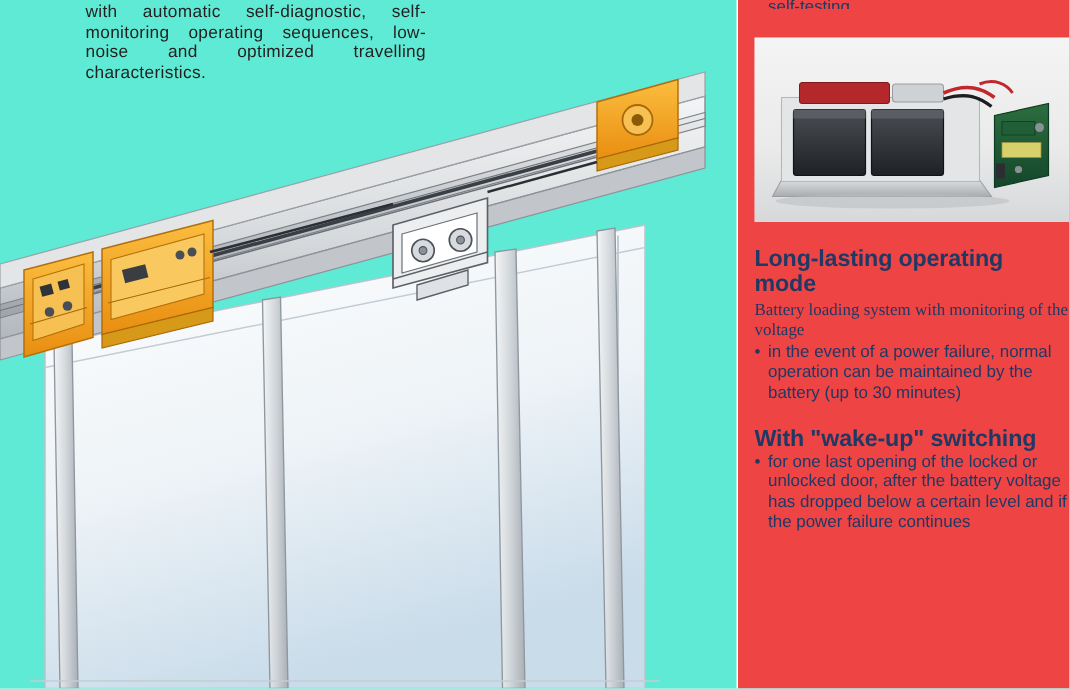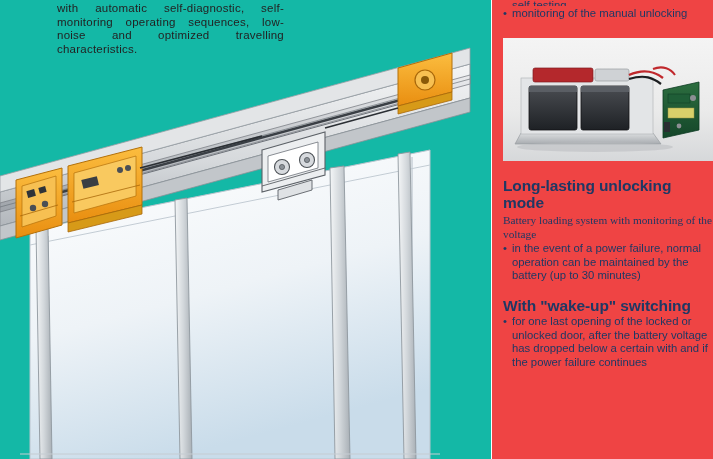--- a/index.html
+++ b/index.html
@@ -16,21 +16,21 @@
   }
 
   
   .left-col {
     position: absolute;
     left: 0;
     top: 0;
     width: 492px;
     height: 459px;
     overflow: hidden;
-    background: #14b8a6;
+    background: #5eead4;
   }
 
   .intro-text {
     position: absolute;
     left: 57px;
     top: 2px;
     width: 227px;
     font-size: 11.5px;
     line-height: 13.6px;
     color: #231f20;
@@ -254,23 +254,20 @@
   </svg>
 </div>
 
 <div class="col-divider"></div>
 
 <div class="right-col">
   <div class="right-inner">
 
     <div class="clipped-line">self-testing</div>
 
-    <ul class="bullet-list">
-      <li>monitoring of the manual unlocking</li>
-    </ul>
 
     <div class="photo-box">
       <svg viewBox="0 0 210 123" width="210" height="123">
         <defs>
           <linearGradient id="bgPh" x1="0" y1="0" x2="0" y2="1">
             <stop offset="0%" stop-color="#f4f4f4"></stop>
             <stop offset="60%" stop-color="#eaeaea"></stop>
             <stop offset="100%" stop-color="#d6d8da"></stop>
           </linearGradient>
           <linearGradient id="batGrad" x1="0" y1="0" x2="0" y2="1">
@@ -308,28 +305,28 @@
         <rect x="165" y="56" width="22" height="9" fill="#1f5e37" stroke="#0d3a22" stroke-width="0.5"></rect>
         <rect x="165" y="70" width="26" height="10" fill="#d8d06a" stroke="#9a9445" stroke-width="0.5"></rect>
         <circle cx="190" cy="60" r="3" fill="#8c8f93"></circle>
         <circle cx="176" cy="88" r="2.4" fill="#8c8f93"></circle>
         <rect x="161" y="84" width="6" height="10" fill="#2a2d31"></rect>
 
         <ellipse cx="92" cy="109" rx="78" ry="5" fill="#b9bcbf" opacity="0.55"></ellipse>
       </svg>
     </div>
 
-    <h2 class="section-head sp-a">Long-lasting unlocking mode</h2>
+    <h2 class="section-head sp-a">Long-lasting operating mode</h2>
 
     <p class="body-text sp-b">Battery loading system with monitoring of the voltage</p>
 
     <ul class="bullet-list sp-c">
       <li>in the event of a power failure, normal operation can be maintained by the battery (up to 30 minutes)</li>
     </ul>
 
     <h2 class="section-head sp-d">With "wake-up" switching</h2>
 
     <ul class="bullet-list sp-c">
-      <li>for one last opening of the locked or unlocked door, after the battery voltage has dropped below a certain with and if the power failure continues</li>
+      <li>for one last opening of the locked or unlocked door, after the battery voltage has dropped below a certain level and if the power failure continues</li>
     </ul>
 
   </div>
 </div>
 
 </body></html>

